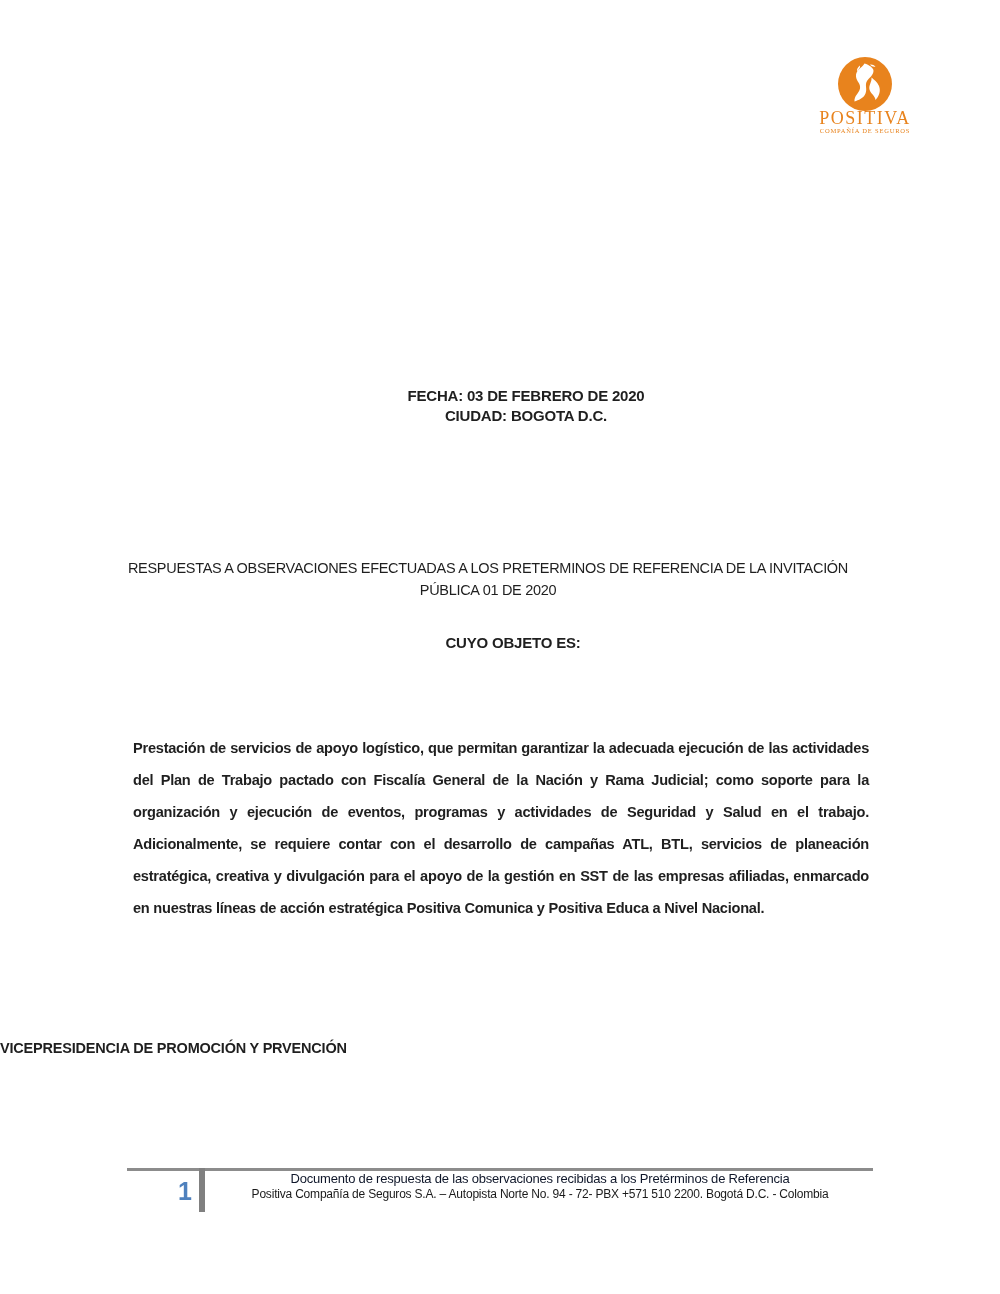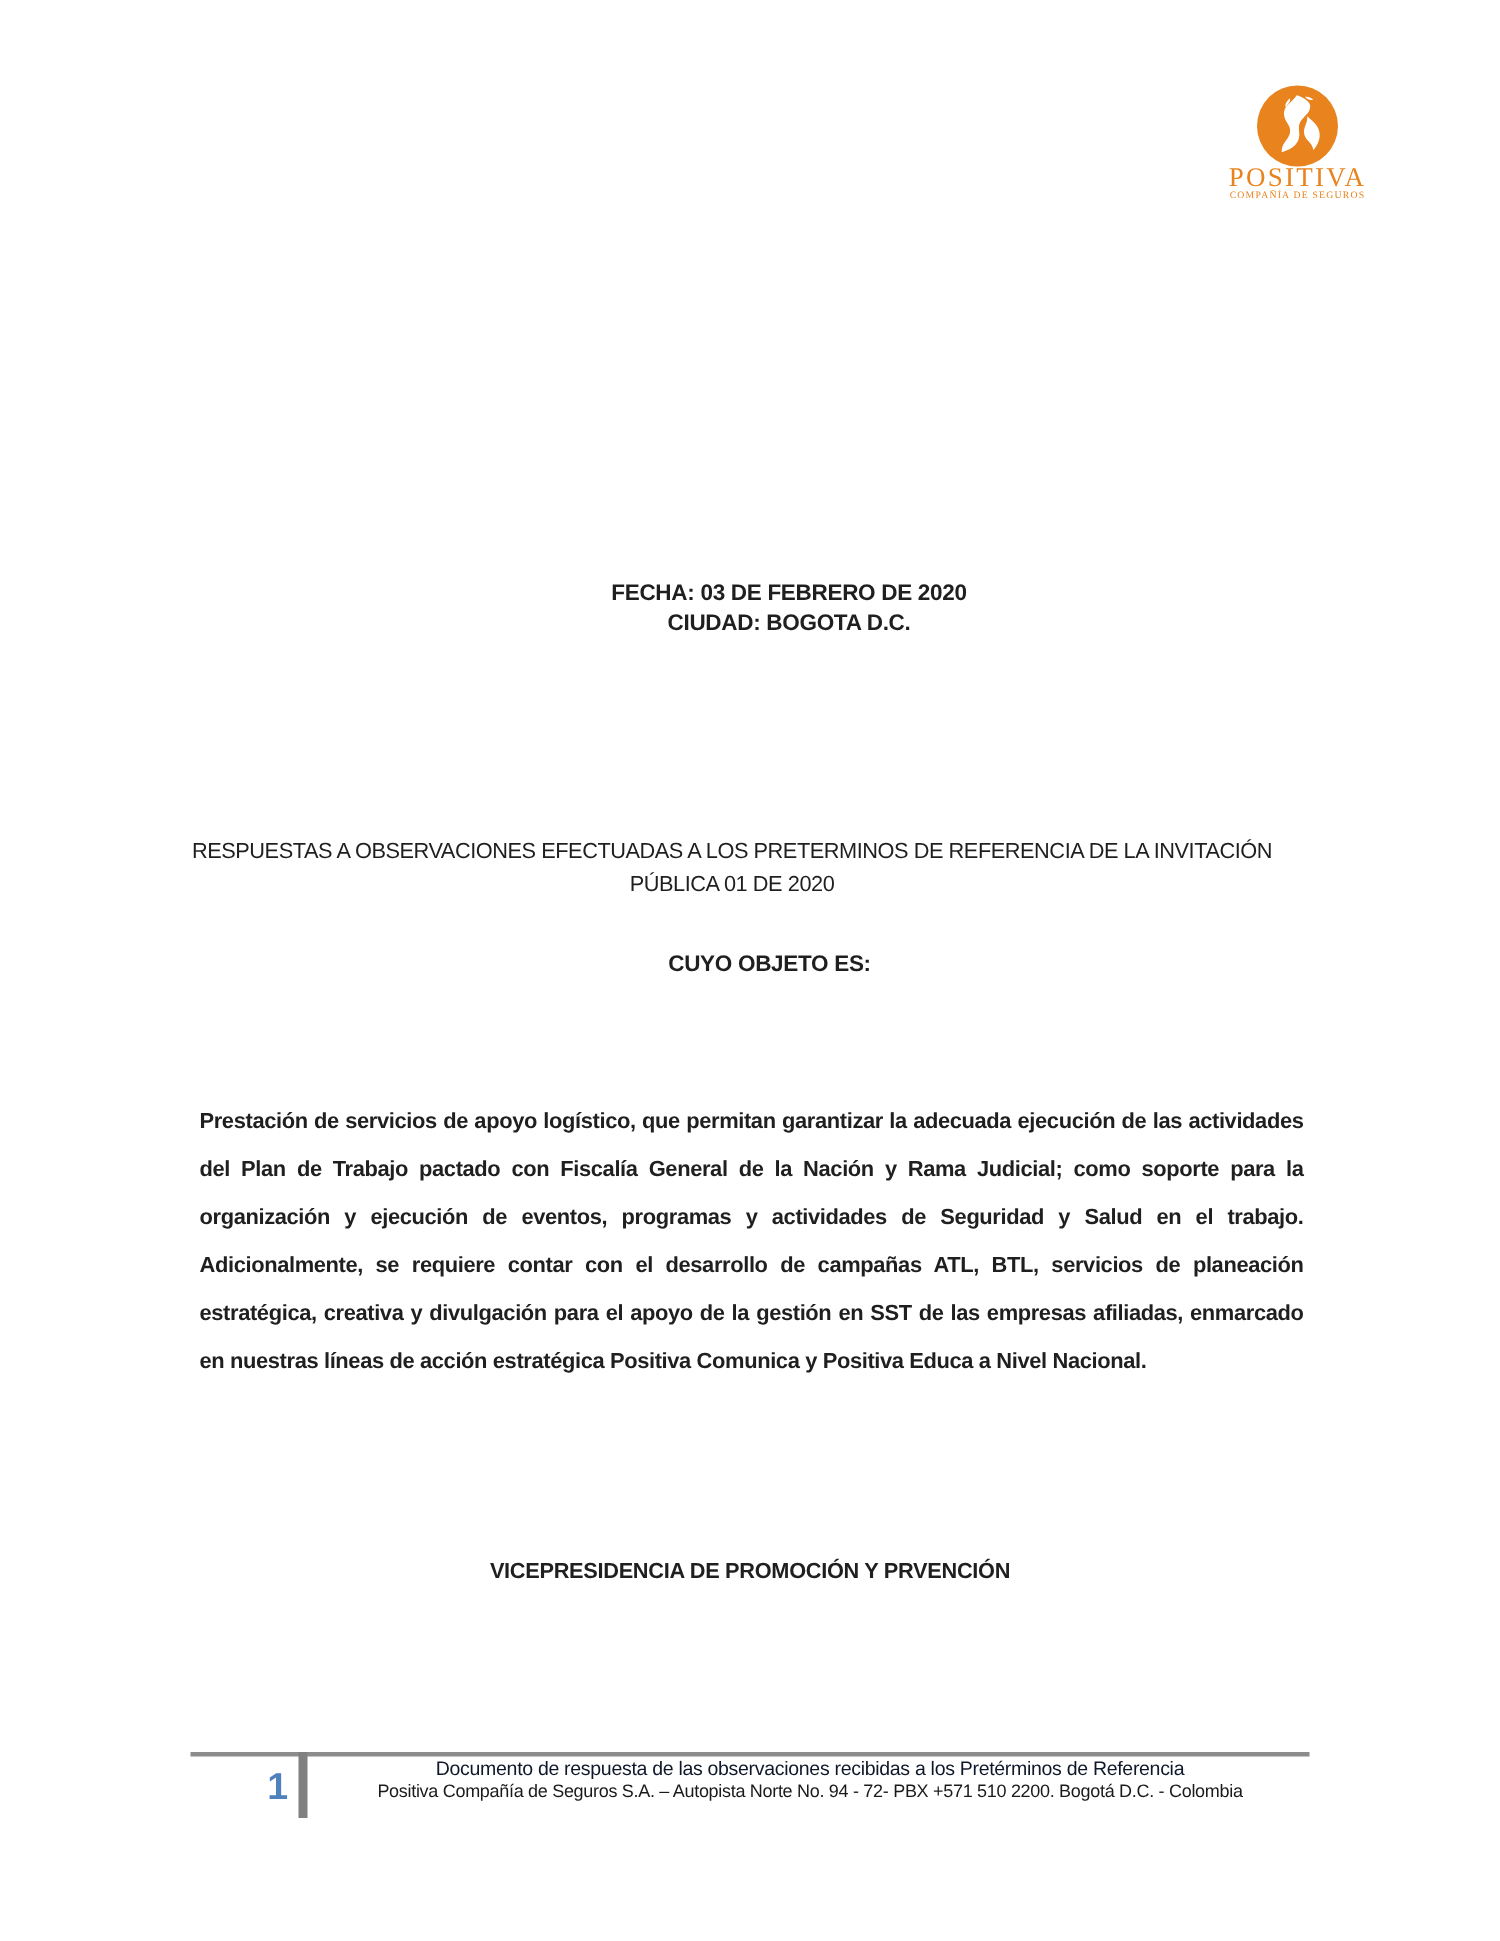--- a/index.html
+++ b/index.html
@@ -52,21 +52,21 @@
     letter-spacing:-0.2px;
     padding-left:13px;
   }
   .doc-body {
     position:absolute; left:132px; top:731px; width:736px; margin:1px;
     text-align:justify; font-weight:bold; font-size:14.6px;
     line-height:32px; letter-spacing:-0.25px;
   }
   .signature {
     position:absolute; left:0; top:1040px; width:1000px;
-    text-align:center; font-weight:bold; font-size:14.5px;
+    text-align:left; font-weight:bold; font-size:14.5px;
     letter-spacing:-0.2px;
   }
 
   
   .footer-rule {
     position:absolute; left:127px; top:1168px; width:746px; height:3px;
     background:#8c8c8c;
   }
   .footer-pagenum {
     position:absolute; left:150px; top:1176px; width:42px;

